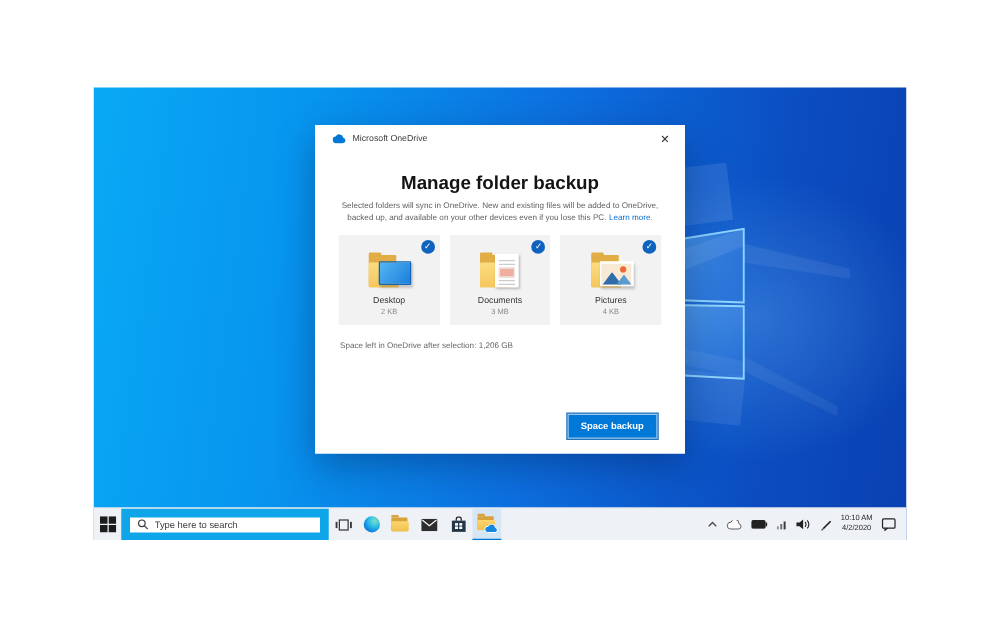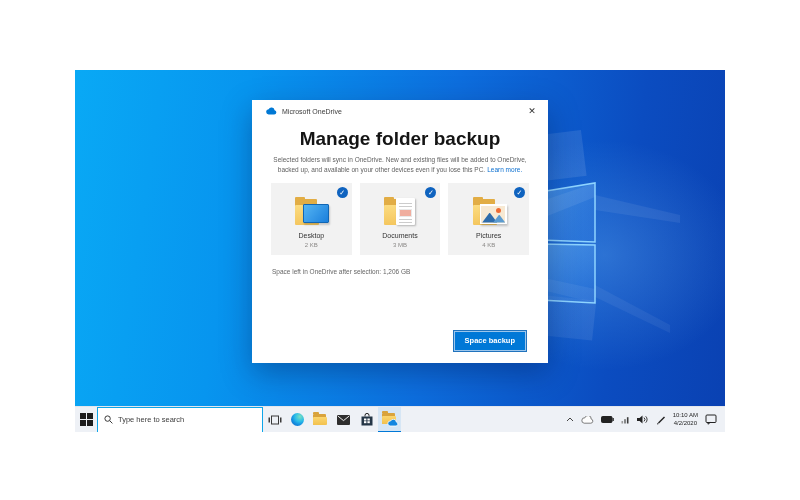--- a/index.html
+++ b/index.html
@@ -21,21 +21,21 @@
            background:linear-gradient(90deg, rgba(255,255,255,0), rgba(255,255,255,0.08));
            transform:rotate(6deg); }
   .winlogo { position:absolute; left:455px; top:105px; }
 
   
   .dialog { position:absolute; left:177px; top:30px; width:296px; height:263px;
             background:#ffffff; box-shadow:0 10px 28px rgba(0,20,70,0.35); }
   .titlebar { display:flex; align-items:center; height:22px; padding:0 8px 0 14px; }
   .tb-title { font-size:7px; color:#3b3b3b; margin-left:5px; }
   .closex { margin-left:auto; font-size:9px; color:#333; width:16px; text-align:center; cursor:default; }
-  .dlg-h1 { margin-top:6px; text-align:center; font-size:19px; font-weight:600; color:#141414; }
+  .dlg-h1 { margin-top:16px; text-align:center; font-size:15px; font-weight:600; color:#141414; }
   .desc { margin:5px 14px 0; text-align:center; font-size:6.5px; line-height:9.5px; color:#5f5f5f; }
   .learn { color:#0b6fd0; text-decoration:none; margin-left:2px; }
 
   .cards { display:flex; gap:8px; margin:9px 19px 0; height:72px; }
   .card { flex:1; background:#f2f2f2; position:relative; }
   .check { position:absolute; top:4px; right:4px; width:11px; height:11px; border-radius:50%;
            background:#0f63bf; color:#fff; font-size:7px; line-height:11px; text-align:center; }
   .icon-zone { position:absolute; top:13px; left:0; right:0; display:flex; justify-content:center; }
   .fi { position:relative; width:44px; height:33px; }
   .fi-back { position:absolute; left:6px; top:3px; width:22px; height:25px; background:#e2ad45; border-radius:1px; }
@@ -64,21 +64,21 @@
   .space { margin:13px 0 0 20px; font-size:6.5px; color:#666666; }
   .startbk { position:absolute; right:22px; bottom:12px; background:#0078d7; color:#ffffff;
              font-family:"Liberation Sans", sans-serif; font-size:7.5px; font-weight:600;
              padding:4px 10px 5px; border:1px solid #9cc6ec; box-shadow:0 0 0 1px #2173bd; }
 
   
   .taskbar { position:absolute; left:0; bottom:0; width:100%; height:26px; background:#eef1f6;
              display:flex; align-items:center; border-top:1px solid #e3e6ec; }
   .tb-btn { width:23px; height:26px; display:flex; align-items:center; justify-content:center; }
   .tb-btn.start { width:22px; }
-  .searchbox { width:166px; height:26px; background:#ffffff; border:1px solid #0ea5e9;
+  .searchbox { width:166px; height:26px; background:#ffffff; border:7px solid #0ea5e9;
                display:flex; align-items:center; padding:0 6px; }
   .searchbox input { border:none; outline:none; background:transparent; width:130px;
                      font-family:"Liberation Sans", sans-serif; font-size:7.5px; margin-left:5px; color:#3d3d3d; }
   .searchbox input::placeholder { color:#3d3d3d; opacity:1; }
   .active { background:#d6e6f5; border-bottom:2px solid #0078d7; }
   .edge-circle { width:13px; height:13px; border-radius:50%;
                  background:radial-gradient(circle at 68% 28%, #7be0c0 0%, #2bbde8 38%, #1490e0 62%, #0c5fc4 100%); }
   .mini-folder { position:relative; width:15px; height:12px; }
   .mf-back { position:absolute; left:0; top:0; width:13px; height:11px; background:#d9a33c; border-radius:1px; }
   .mf-back::before { content:""; position:absolute; top:-1.5px; left:0; width:6px; height:2px;

